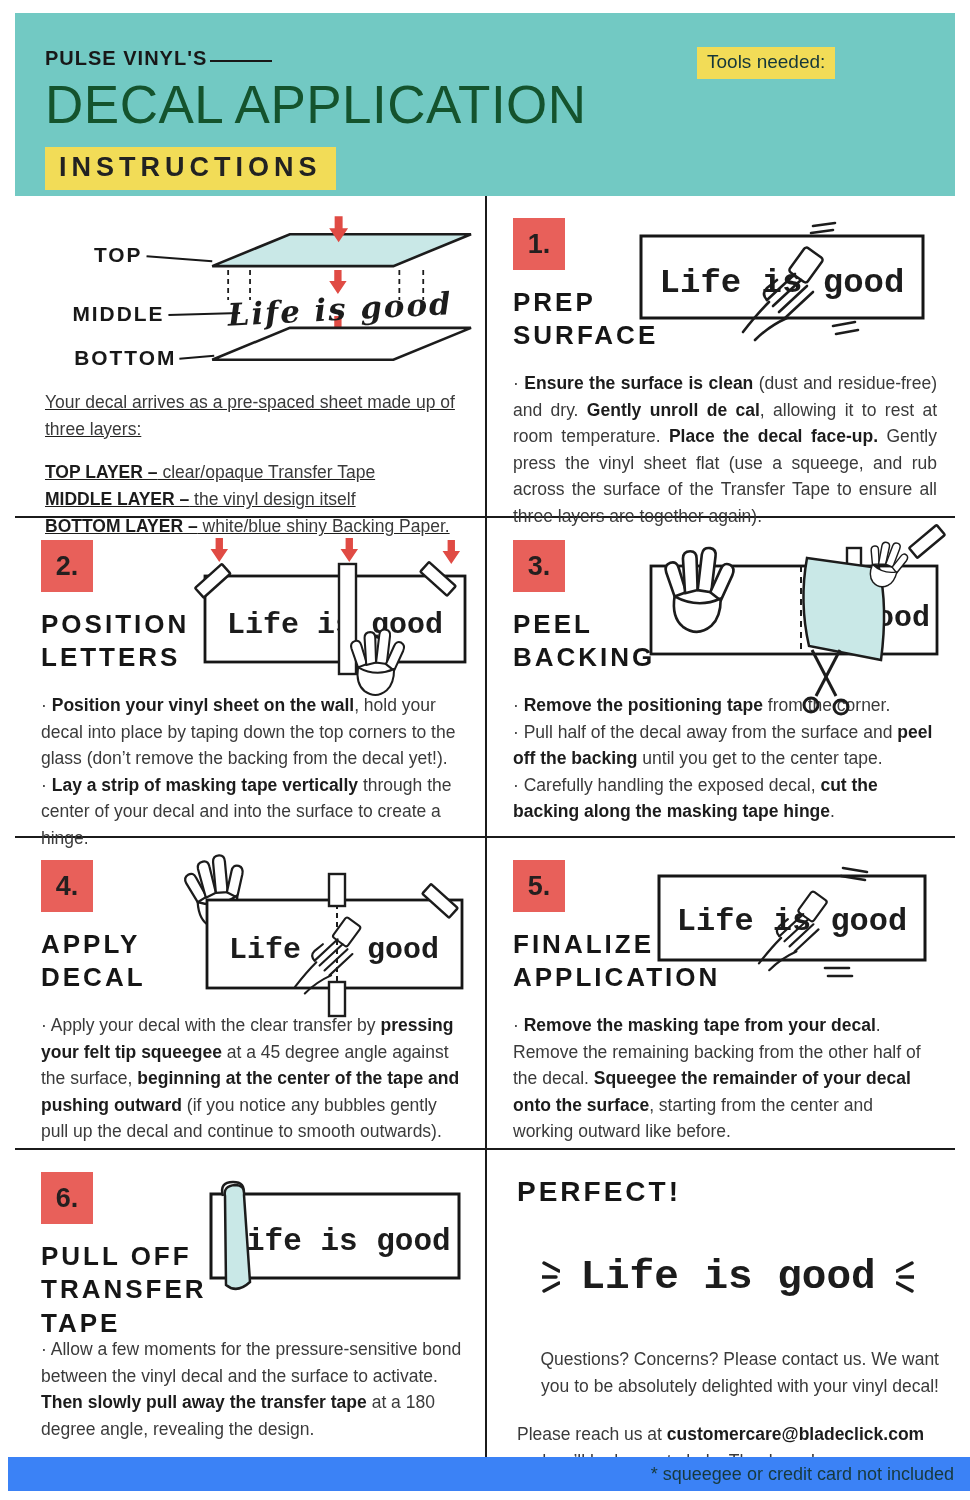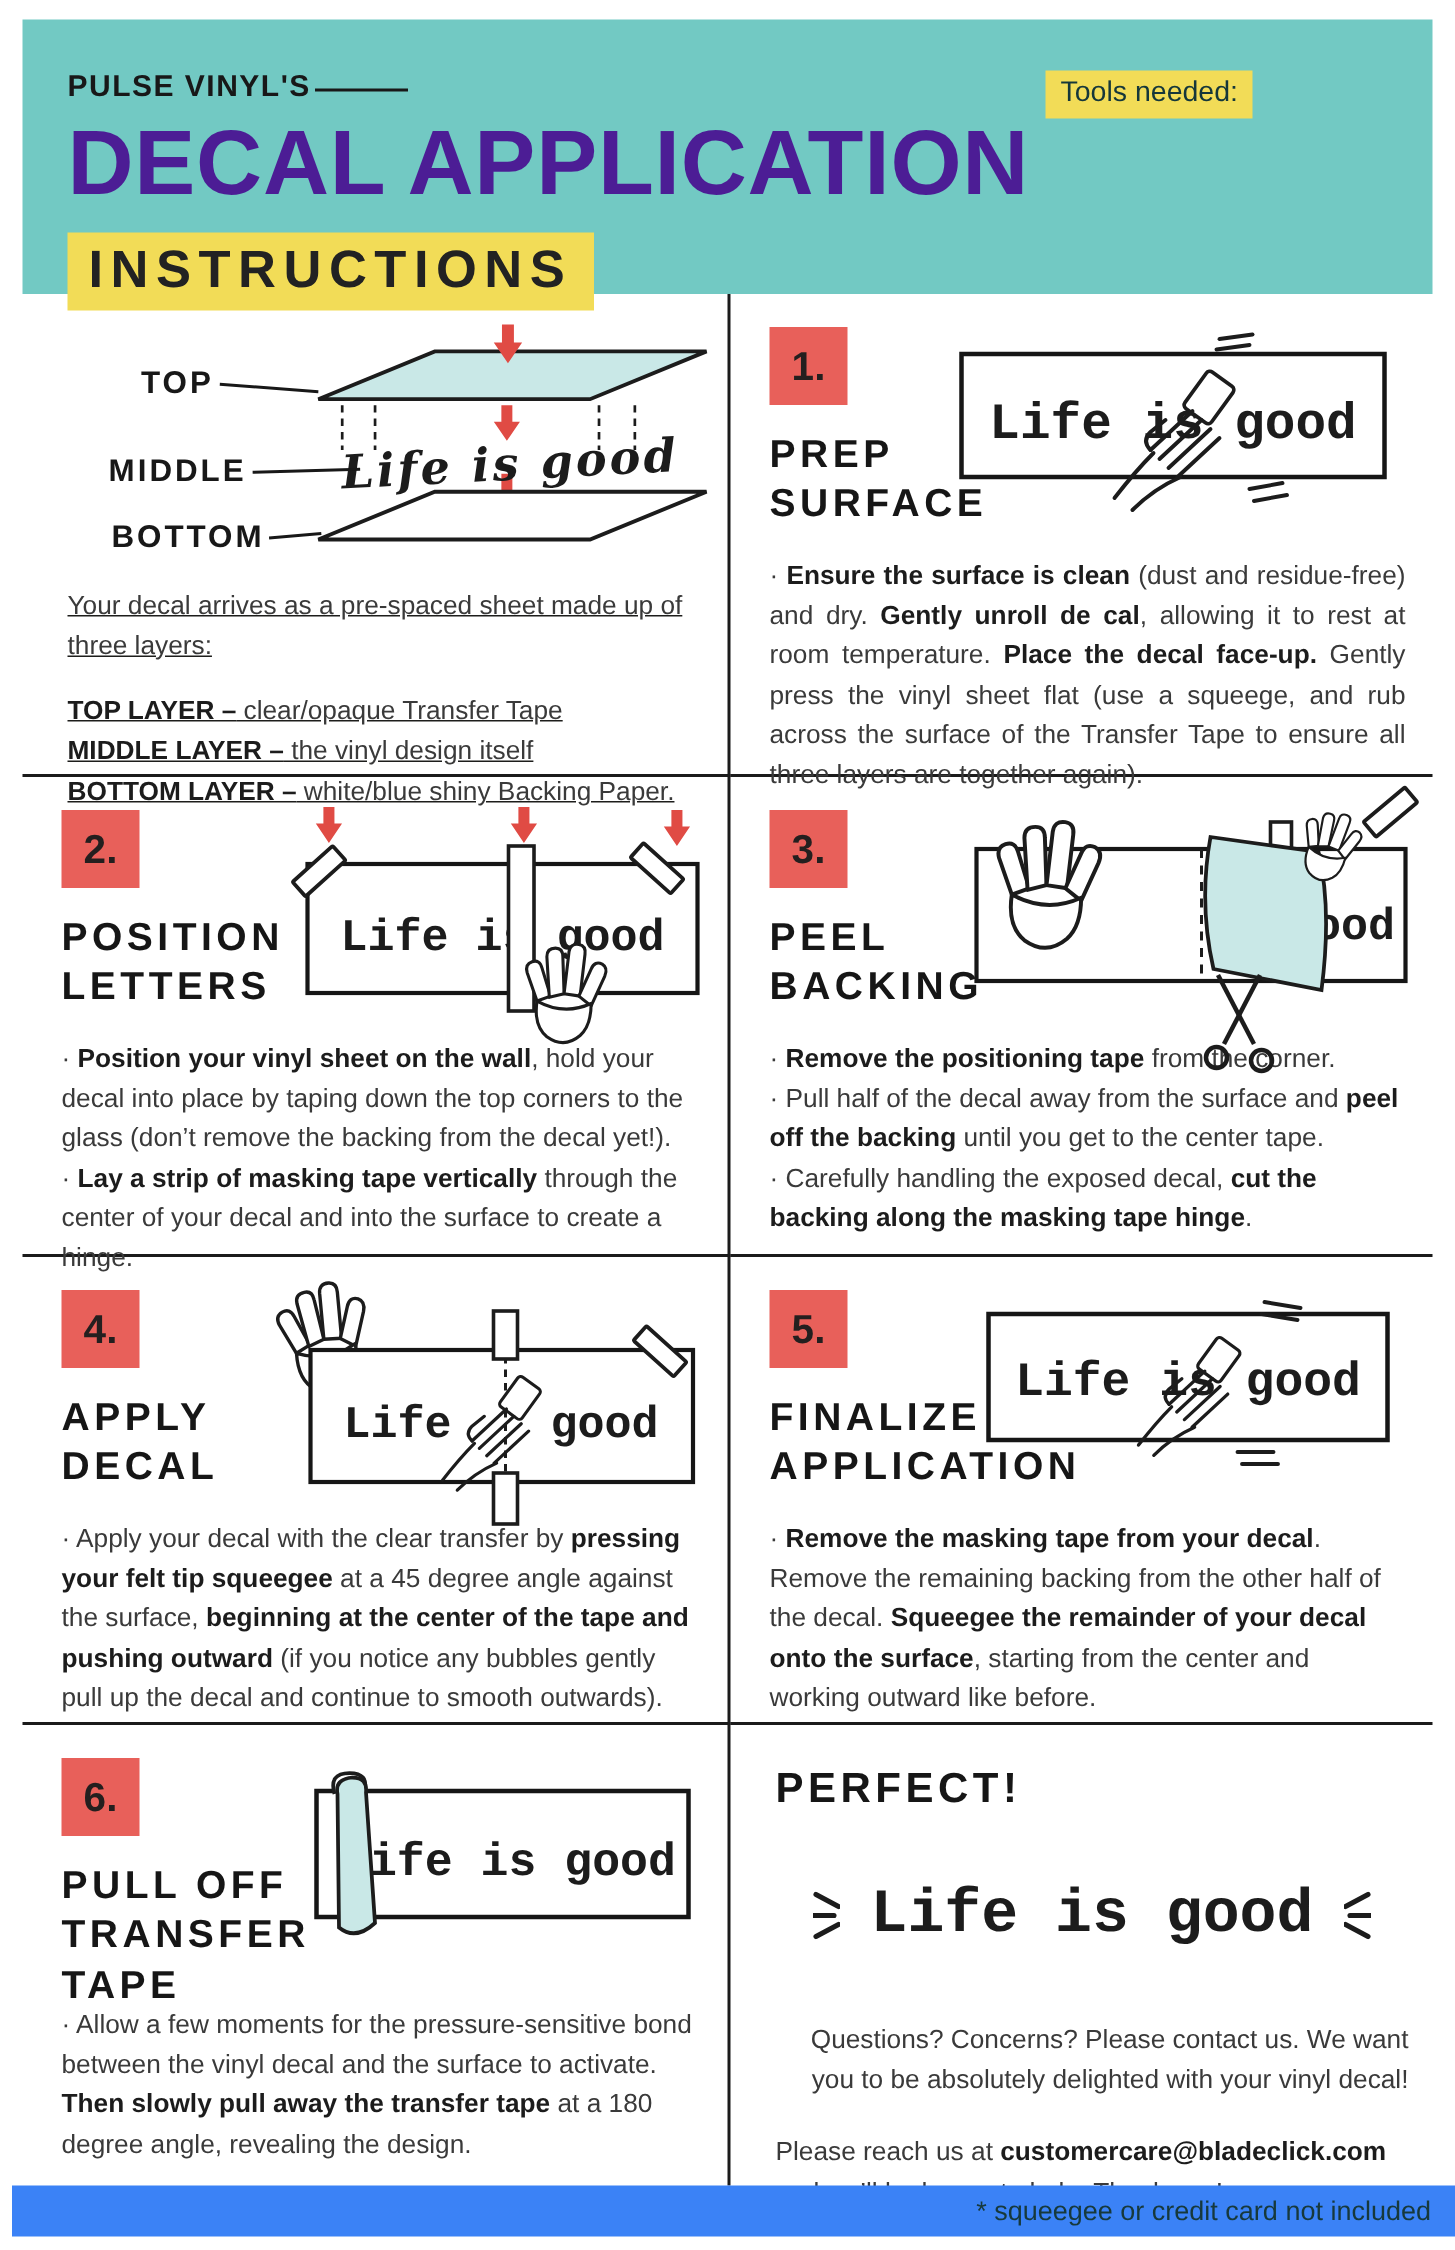--- a/index.html
+++ b/index.html
@@ -10,24 +10,24 @@
   }
   .page { width:970px; height:1500px; overflow:hidden; position:relative; }
 
   
   .hd {
     margin:13px 15px 0; height:183px; background:#72c9c3;
     position:relative; padding:34px 0 0 30px;
   }
   .brand { font-size:20px; font-weight:700; letter-spacing:1px; color:#181818; }
   .brand-line { display:inline-block; width:62px; border-bottom:2.5px solid #181818; margin-left:3px; transform:translateY(-3px); }
-  .title { font-size:61px; font-weight:700; letter-spacing:.5px; color:#4c1d95; margin-top:8px; line-height:1; }
+  .title { font-size:53px; font-weight:400; letter-spacing:.5px; color:#14532d; margin-top:8px; line-height:1; }
   .instr-chip {
     display:inline-block; margin-top:16px; background:#f2dc57; color:#222;
-    font-size:35px; font-weight:700; letter-spacing:5px; padding:5px 14px 7px;
+    font-size:27px; font-weight:700; letter-spacing:5px; padding:5px 14px 7px;
   }
   .tools { position:absolute; left:682px; top:34px; width:250px; }
   .tools-chip { display:inline-block; background:#f2dc57; color:#15373a; font-size:19px; padding:4px 10px 6px; }
   .tools ul { list-style:none; margin-top:15px; }
   .tools li { font-size:19px; line-height:1.42; color:#1d3638; padding-left:22px; position:relative; }
   .tools li::before { content:"•"; position:absolute; left:6px; }
 
   
   .grid {
     margin:0 15px; display:grid;

